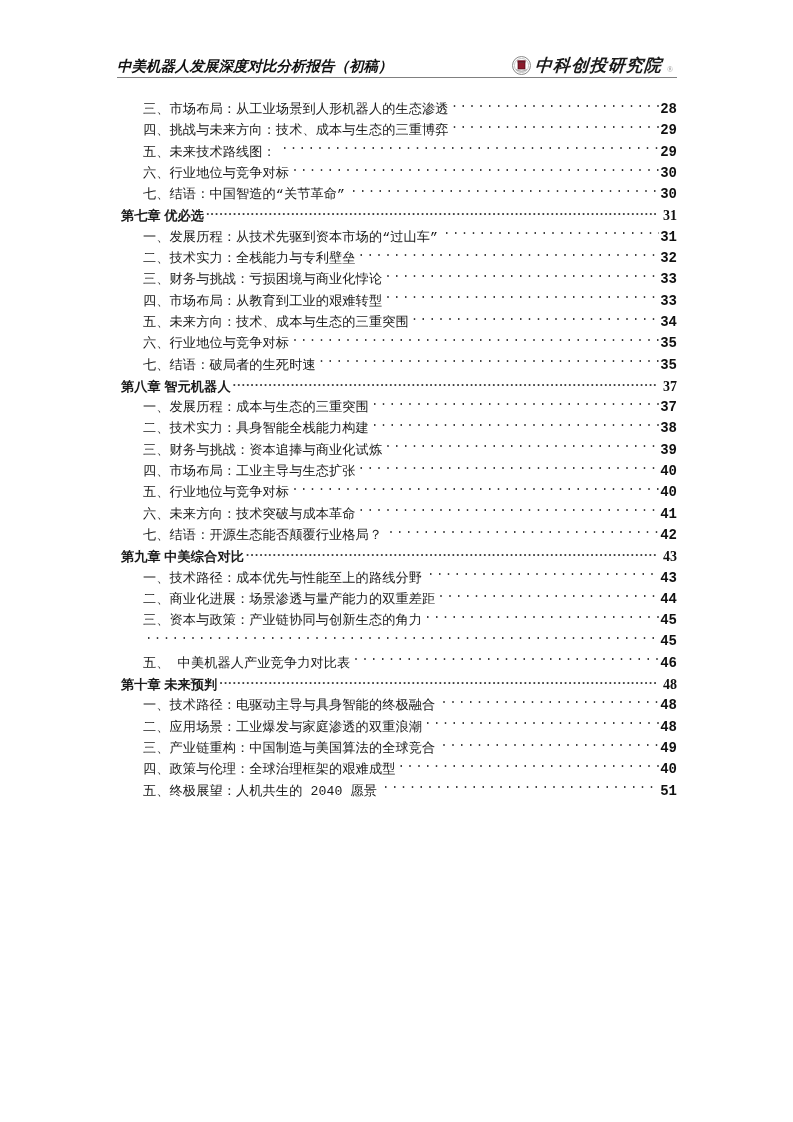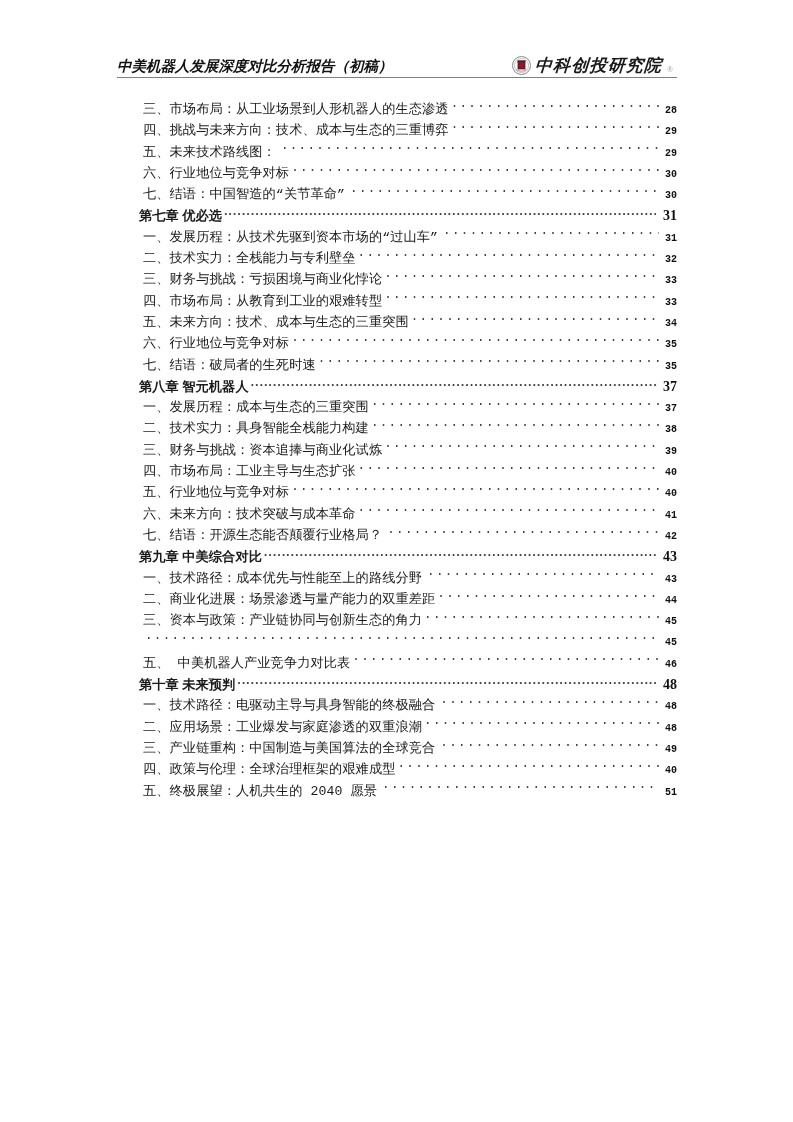--- a/index.html
+++ b/index.html
@@ -100,21 +100,20 @@
     align-items: baseline;
     height: 21.3px;
     white-space: nowrap;
     font-size: 13.2px;
     line-height: 21.3px;
     color: #1a1a1a;
   }
   .toc-row.chapter {
     padding-left: 0px;
     font-weight: bold;
-    margin-left: 18px;
   }
   .toc-row.sub {
     padding-left: 22px;
     font-family: Liberation Mono, monospace;
   }
   .toc-label {
     flex: 0 0 auto;
     letter-spacing: 0.1px;
   }
   .toc-leader {
@@ -135,21 +134,21 @@
     font-size: 12.5px;
     letter-spacing: 1.35px;
     color: #3b3b3b;
     white-space: nowrap;
   }
   .toc-page {
     flex: 0 0 auto;
     text-align: right;
     min-width: 17px;
     font-weight: bold;
-    font-size: 10px;
+    font-size: 14px;
     color: #111111;
   }
   .toc-row.chapter .toc-page {
     font-size: 14px;
     padding-left: 3px;
   }
   .toc-row.sub.gap-lead .toc-leader {
     margin-left: 5px;
   }
 </style>

